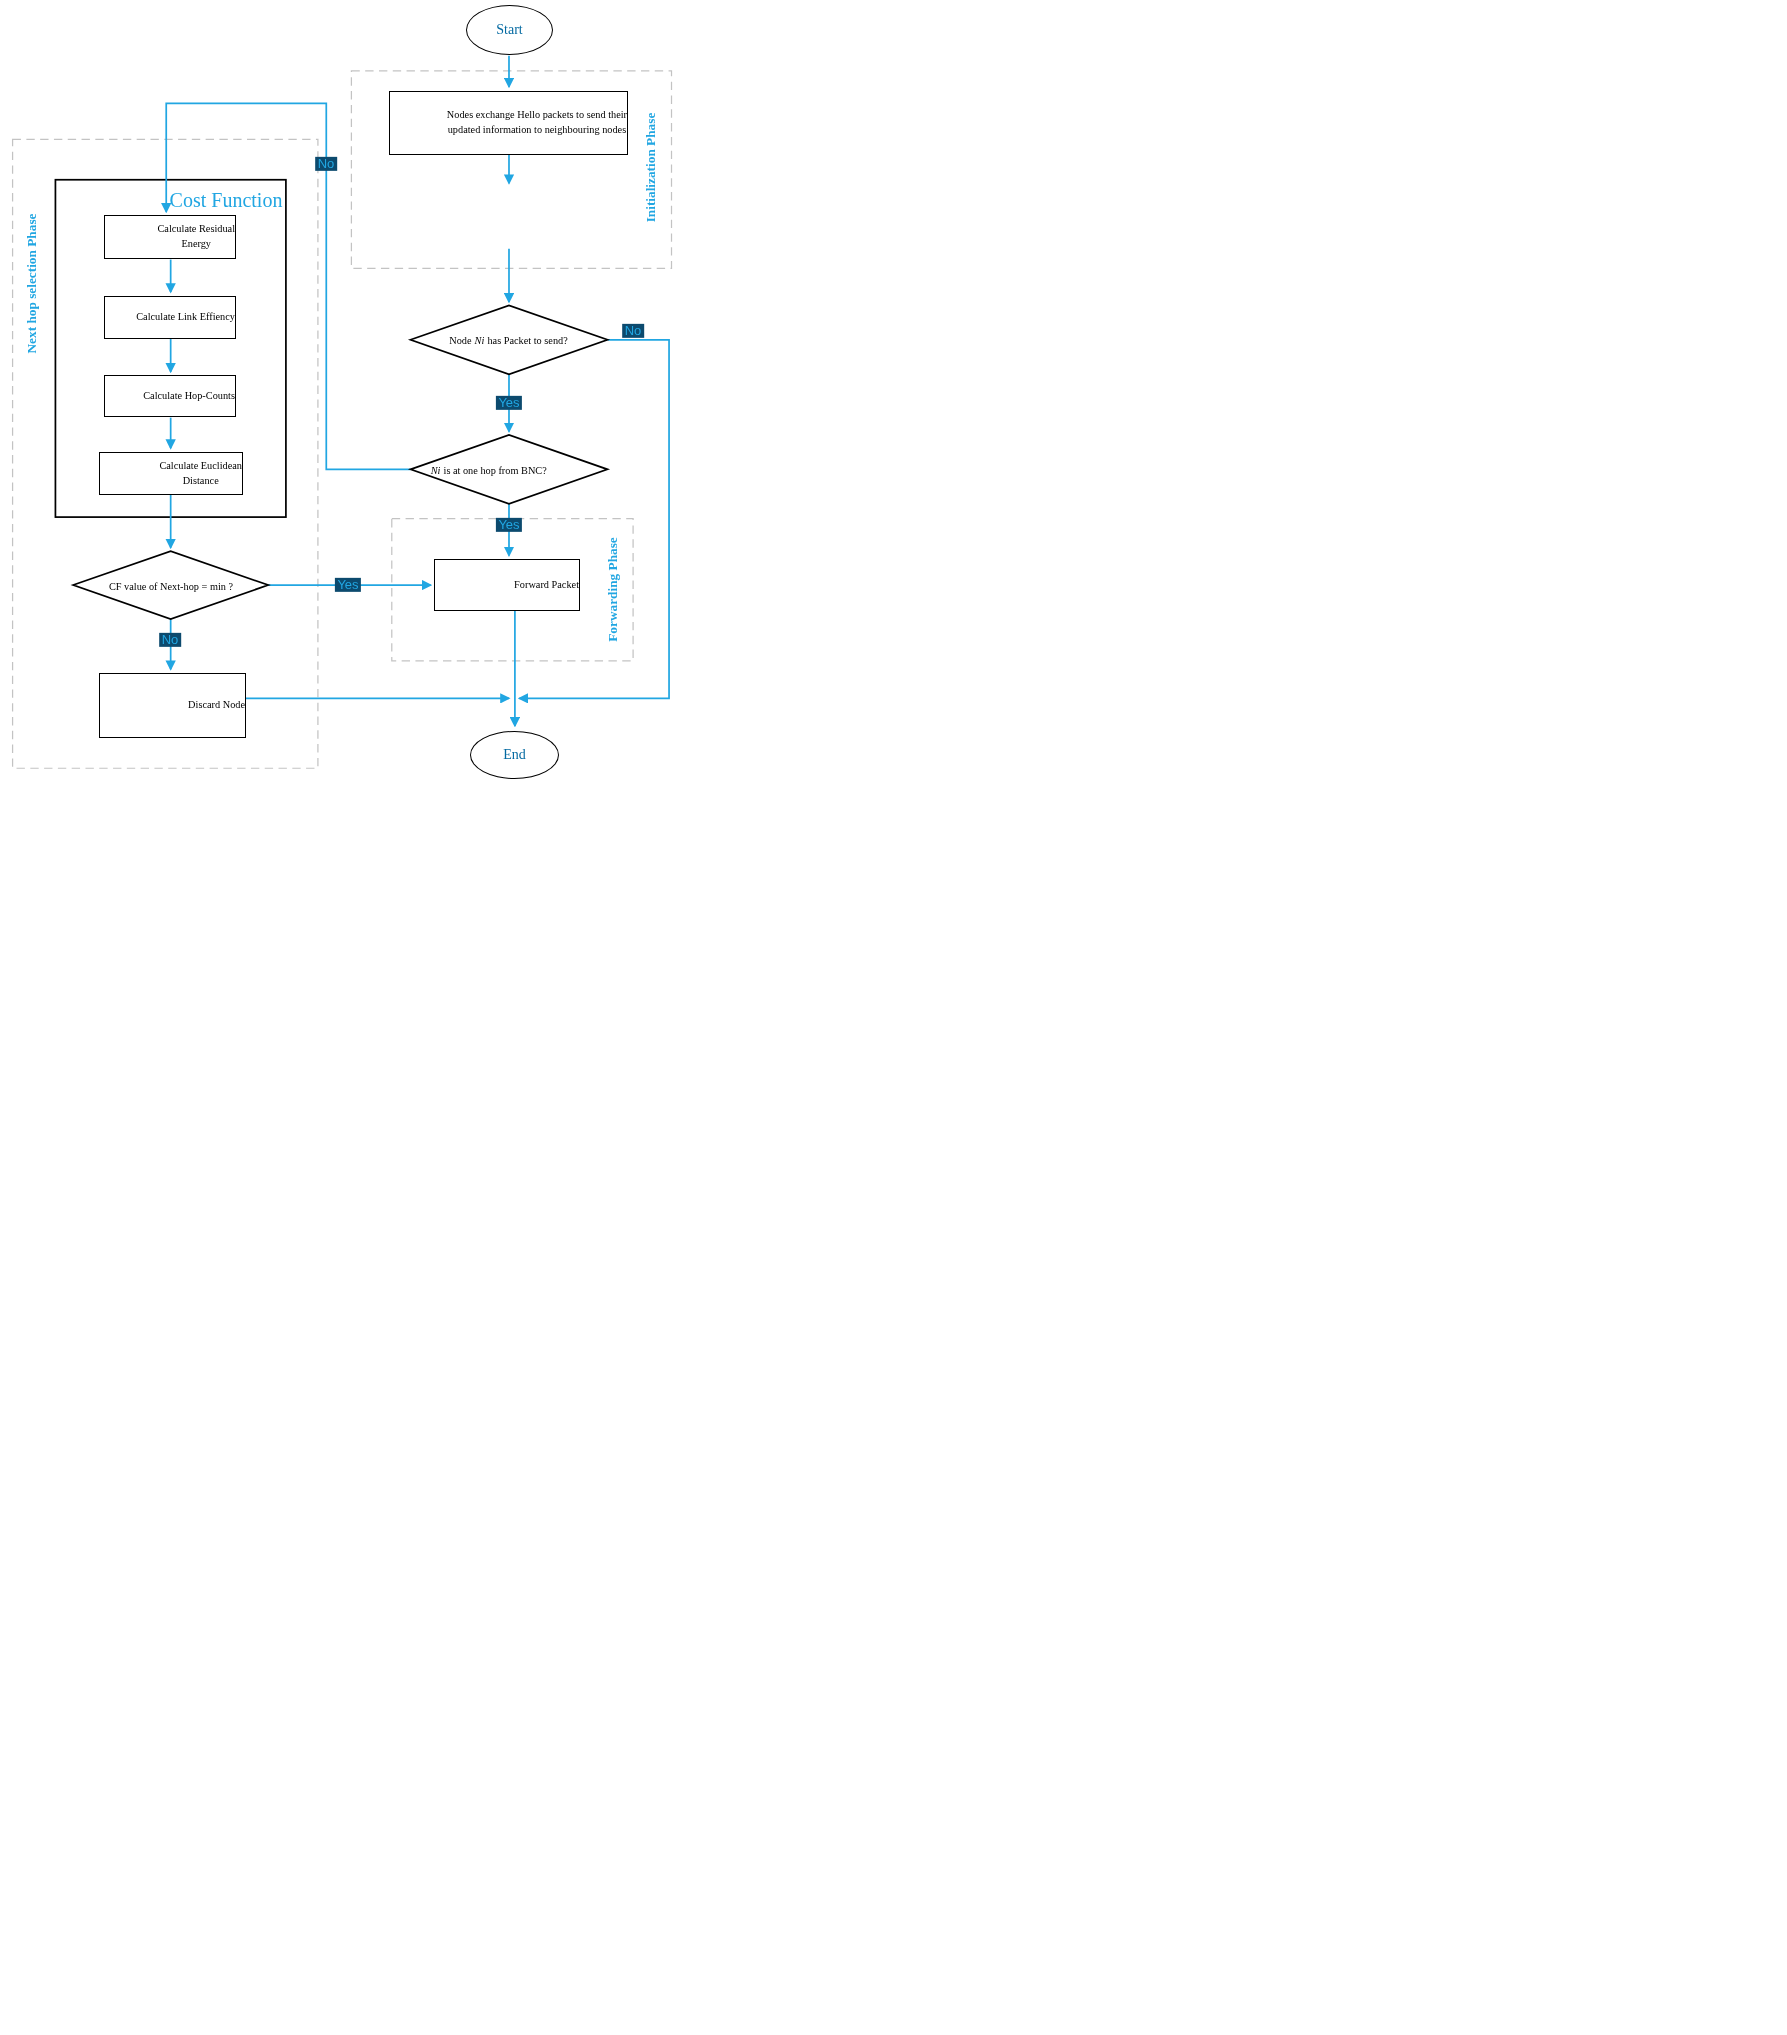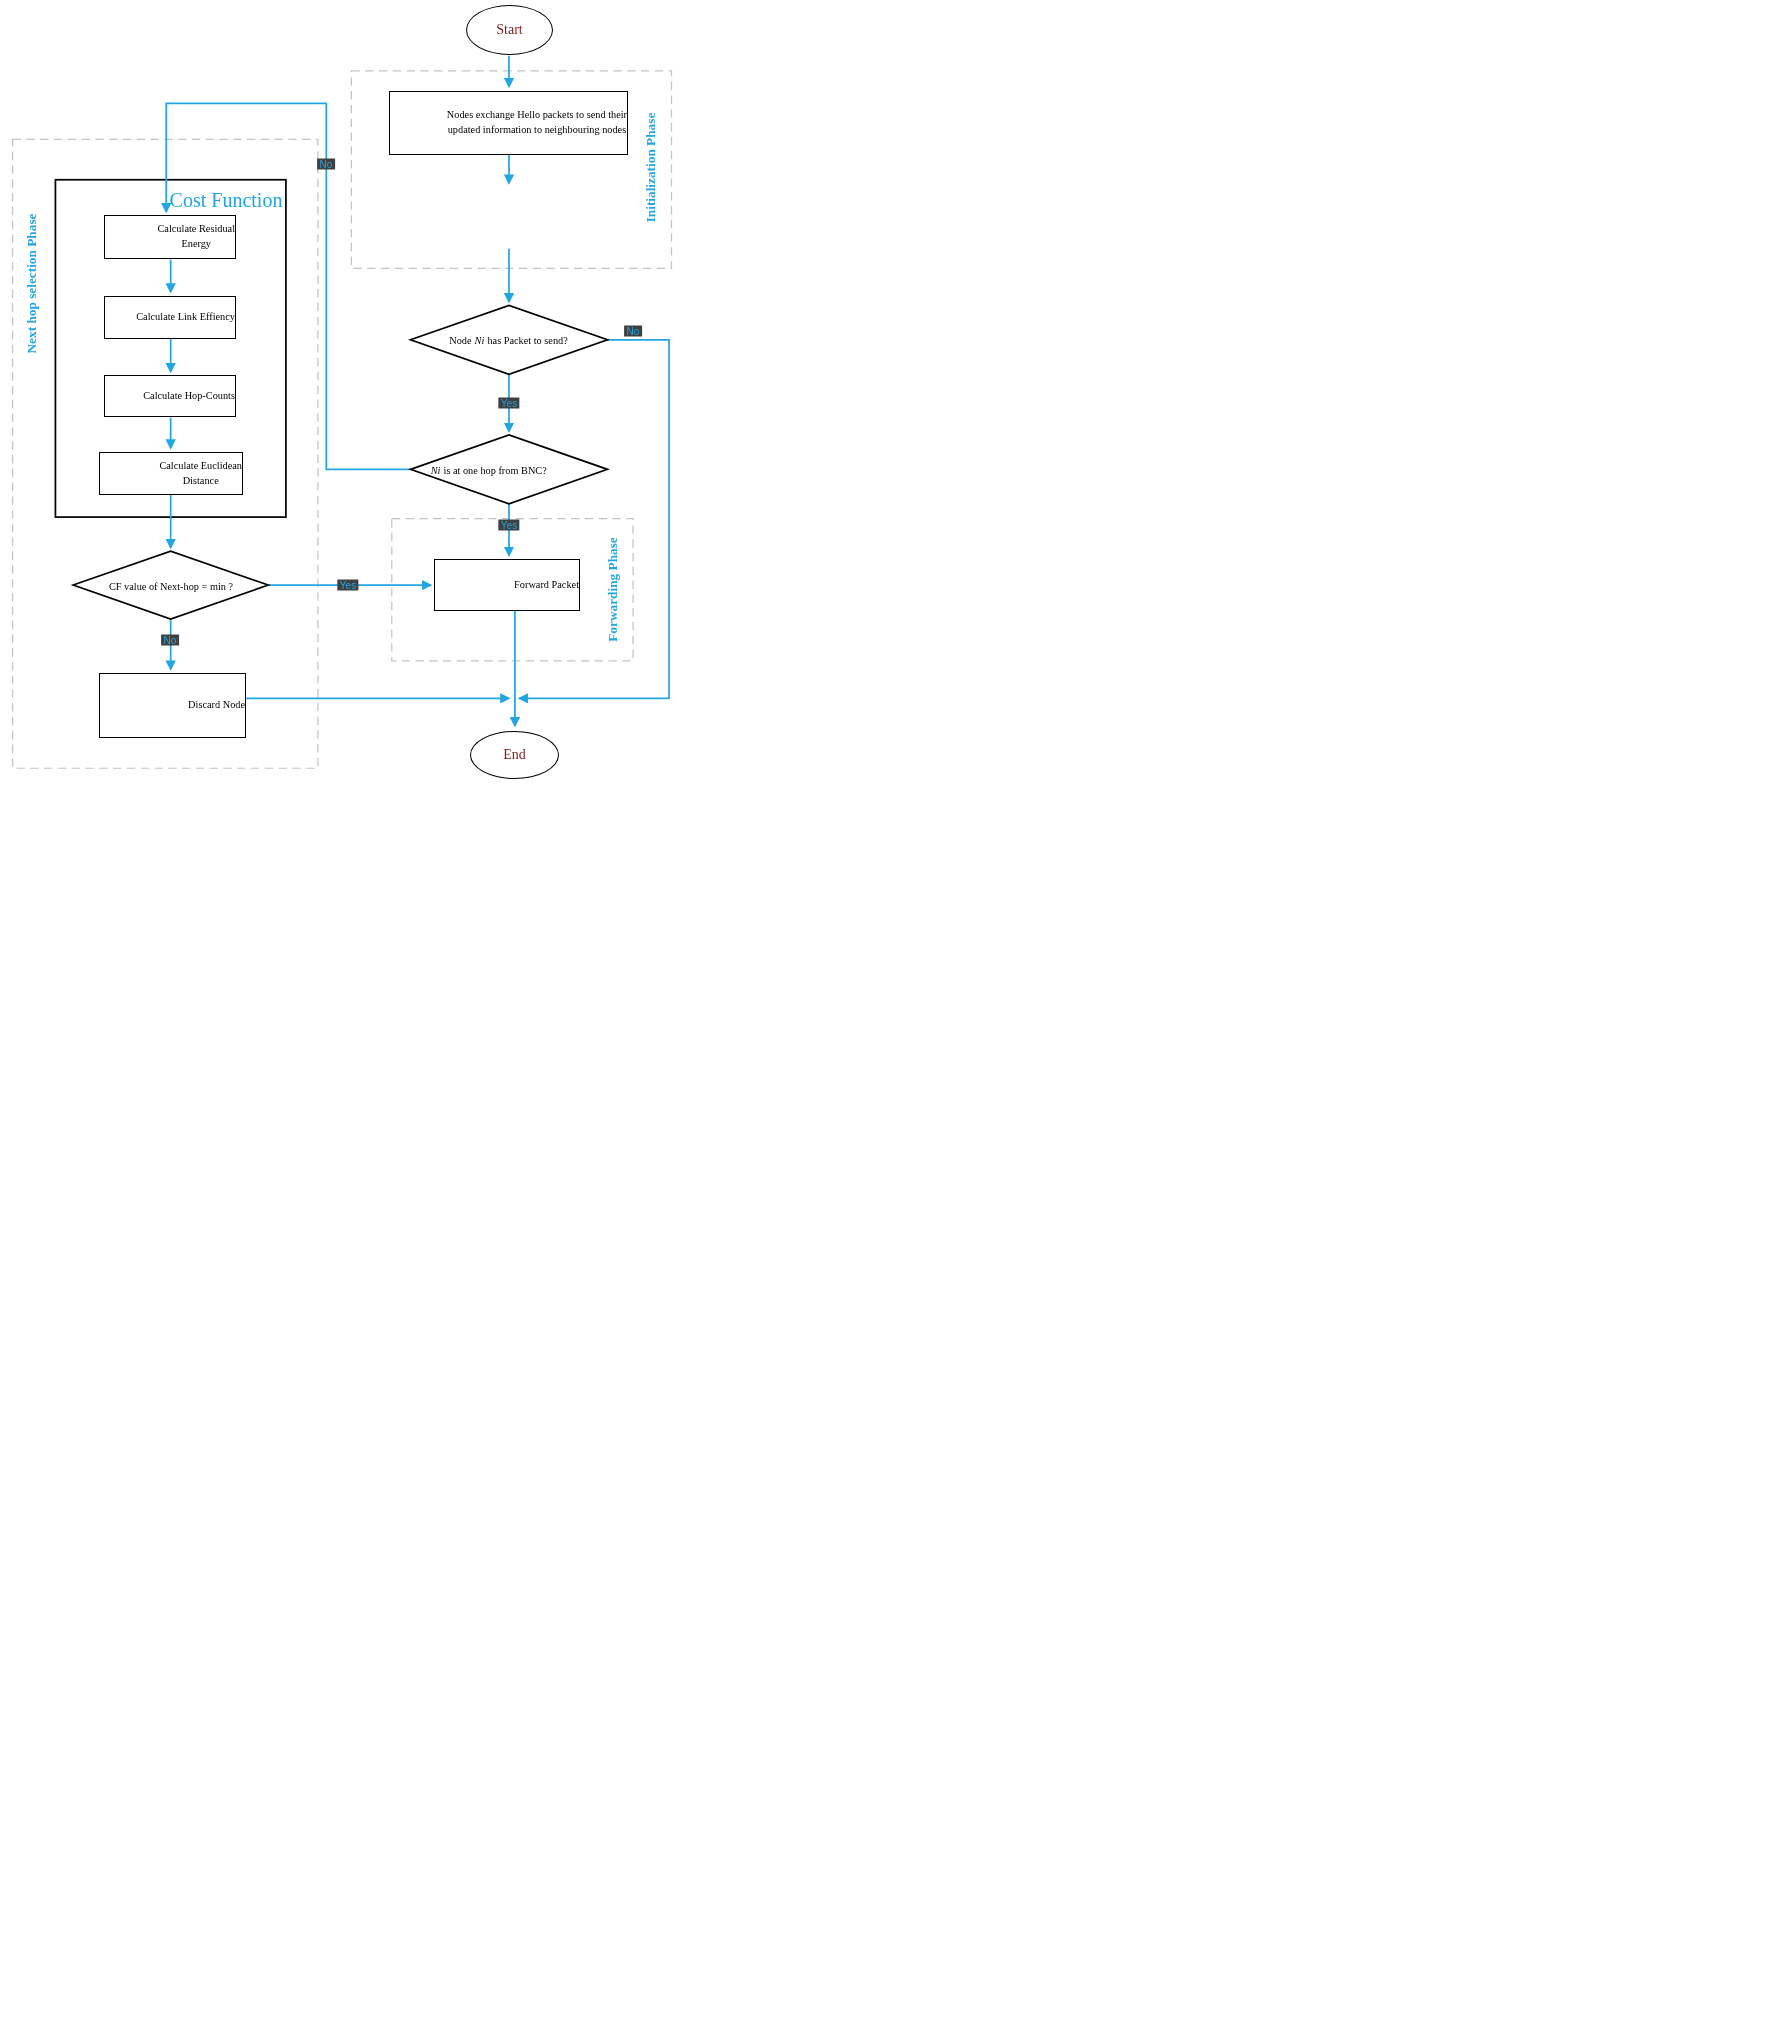--- a/index.html
+++ b/index.html
@@ -15,27 +15,27 @@
   .wire{fill:none;stroke:var(--accent);stroke-width:3.5px;}
   .shape{fill:#ffffff;stroke:var(--ink);stroke-width:3.5px;}
   .dashrect{fill:none;stroke:var(--gray);stroke-width:2.5px;stroke-dasharray:17 11;}
   .arrfill{fill:var(--accent);}
 
   .node{position:absolute;display:flex;align-items:center;justify-content:flex-end;
         text-align:center;background:#fff;border:1.5px solid var(--ink);
         font-size:10.3px;line-height:1.45;color:#000;white-space:pre-line;box-sizing:border-box;}
   .terminal{position:absolute;display:flex;align-items:center;justify-content:center;
         background:#fff;border:1.7px solid var(--ink);border-radius:50%;
-        font-size:14px;color:#7f1d1d;box-sizing:border-box;}
+        font-size:14px;color:#0369a1;box-sizing:border-box;}
   .dtext{position:absolute;display:flex;align-items:center;justify-content:center;
         text-align:left;font-size:10.3px;color:#000;background:transparent;}
   .dtext .em{font-style:italic;padding:0 0.5px;}
   .elabel{position:absolute;transform:translate(-50%,-50%);
         font-family:"Liberation Sans","DejaVu Sans",sans-serif;
-        font-size:10px;color:var(--accent);background:#404040;padding:0 2.5px;line-height:1.1;}
+        font-size:13px;color:var(--accent);background:#0c4a6e;padding:0 2.5px;line-height:1.1;}
   .phase{position:absolute;color:var(--accent);font-weight:600;font-size:13.3px;
         text-align:center;transform:rotate(-90deg);white-space:nowrap;}
   .cf-title{position:absolute;transform:translate(-50%,-50%);color:var(--accent);
         font-size:20px;white-space:nowrap;}
 </style>
 </head>
 <body>
 
 <div id="stage">
 

